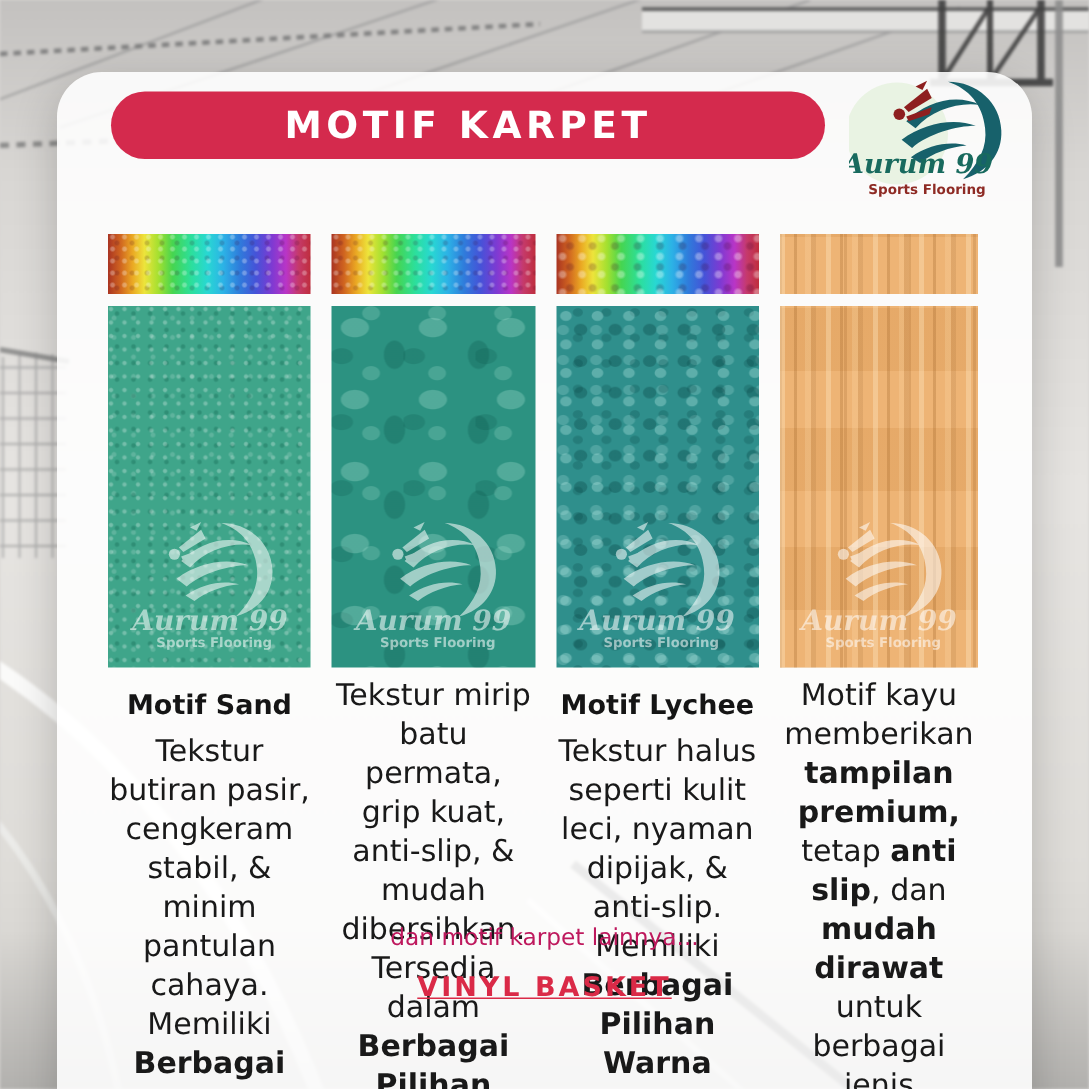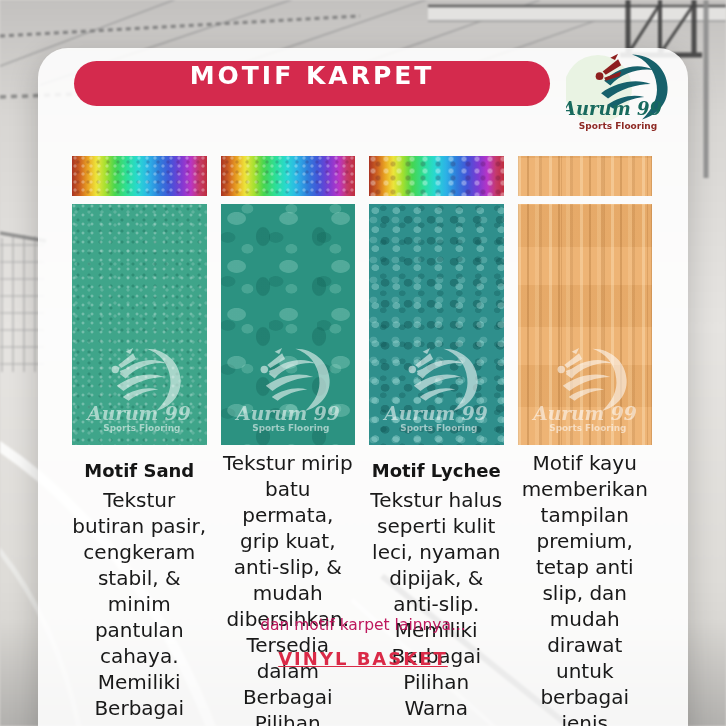--- a/index.html
+++ b/index.html
@@ -6,21 +6,21 @@
   .stage{position:relative;width:726px;height:726px;overflow:hidden;
          font-family:"DejaVu Sans",sans-serif;background:#d8d6d3;}
   .bg-wrap{position:absolute;inset:0;}
   .bg-wrap svg{position:absolute;inset:0;filter:blur(1px);}
   
   .card{position:absolute;left:38px;top:48px;width:650px;height:712px;
         background:rgba(255,255,255,0.88);border-radius:30px;
         box-shadow:0 8px 30px rgba(0,0,0,0.20);}
   
   .pill{position:absolute;left:36px;top:13px;width:476px;height:45px;
-        background:#d42a4d;border-radius:23px;display:flex;justify-content:center;}
+        background:#d42a4d;border-radius:23px;display:flex;align-items:center;justify-content:center;}
   .pill span{color:#ffffff;font-weight:bold;font-size:25px;letter-spacing:3px;}
   .logo{position:absolute;left:528px;top:3px;width:106px;height:88px;}
   
   .grid{position:absolute;left:34px;top:108px;width:580px;
         display:grid;grid-template-columns:repeat(4,1fr);gap:14px;}
   .col{display:flex;flex-direction:column;text-align:center;}
   .strip{height:40px;margin-bottom:8px;}
   .strip.rainbow{
     background-image:
       radial-gradient(circle at 3px 2px, rgba(255,255,255,0.30) 1px, transparent 2.2px),
@@ -58,21 +58,21 @@
   .tex-wood{background-color:#edb06e;background-image:
       repeating-linear-gradient(90deg, rgba(255,235,200,0.35) 0 3px, transparent 3px 9px,
         rgba(150,90,30,0.25) 9px 11px, transparent 11px 17px,
         rgba(255,225,180,0.22) 17px 21px, rgba(120,70,20,0.12) 21px 24px, transparent 24px 31px),
       repeating-linear-gradient(90deg, rgba(140,80,25,0.18) 0 1.5px, transparent 1.5px 43px),
       repeating-linear-gradient(0deg, rgba(255,255,255,0.05) 0 38px, rgba(120,70,20,0.06) 38px 80px);}
   .wm{position:absolute;left:50%;bottom:8px;transform:translateX(-50%);
       width:112px;height:90px;opacity:0.55;}
   .motif-title{margin:16px 0 0 0;font-size:18px;font-weight:bold;color:#151515;line-height:1.15;}
   .motif-desc{margin:5px 0 0 0;font-size:20px;line-height:1.3;color:#191919;}
-  .motif-desc .b{font-weight:normal;text-align:right;}
+  .motif-desc .b{font-weight:bold;text-align:right;}
   
   .more{position:absolute;left:0;right:0;top:568px;margin:0;text-align:center;
         font-size:15.5px;color:#be185d;}
   .category{position:absolute;left:0;right:0;top:600px;margin:0;text-align:center;
         font-size:18px;font-weight:bold;letter-spacing:2px;color:#da2a47;text-decoration:underline;}
   .hidden-defs{position:absolute;width:0;height:0;overflow:hidden;}
 </style>
 </head>
 <body>
 

